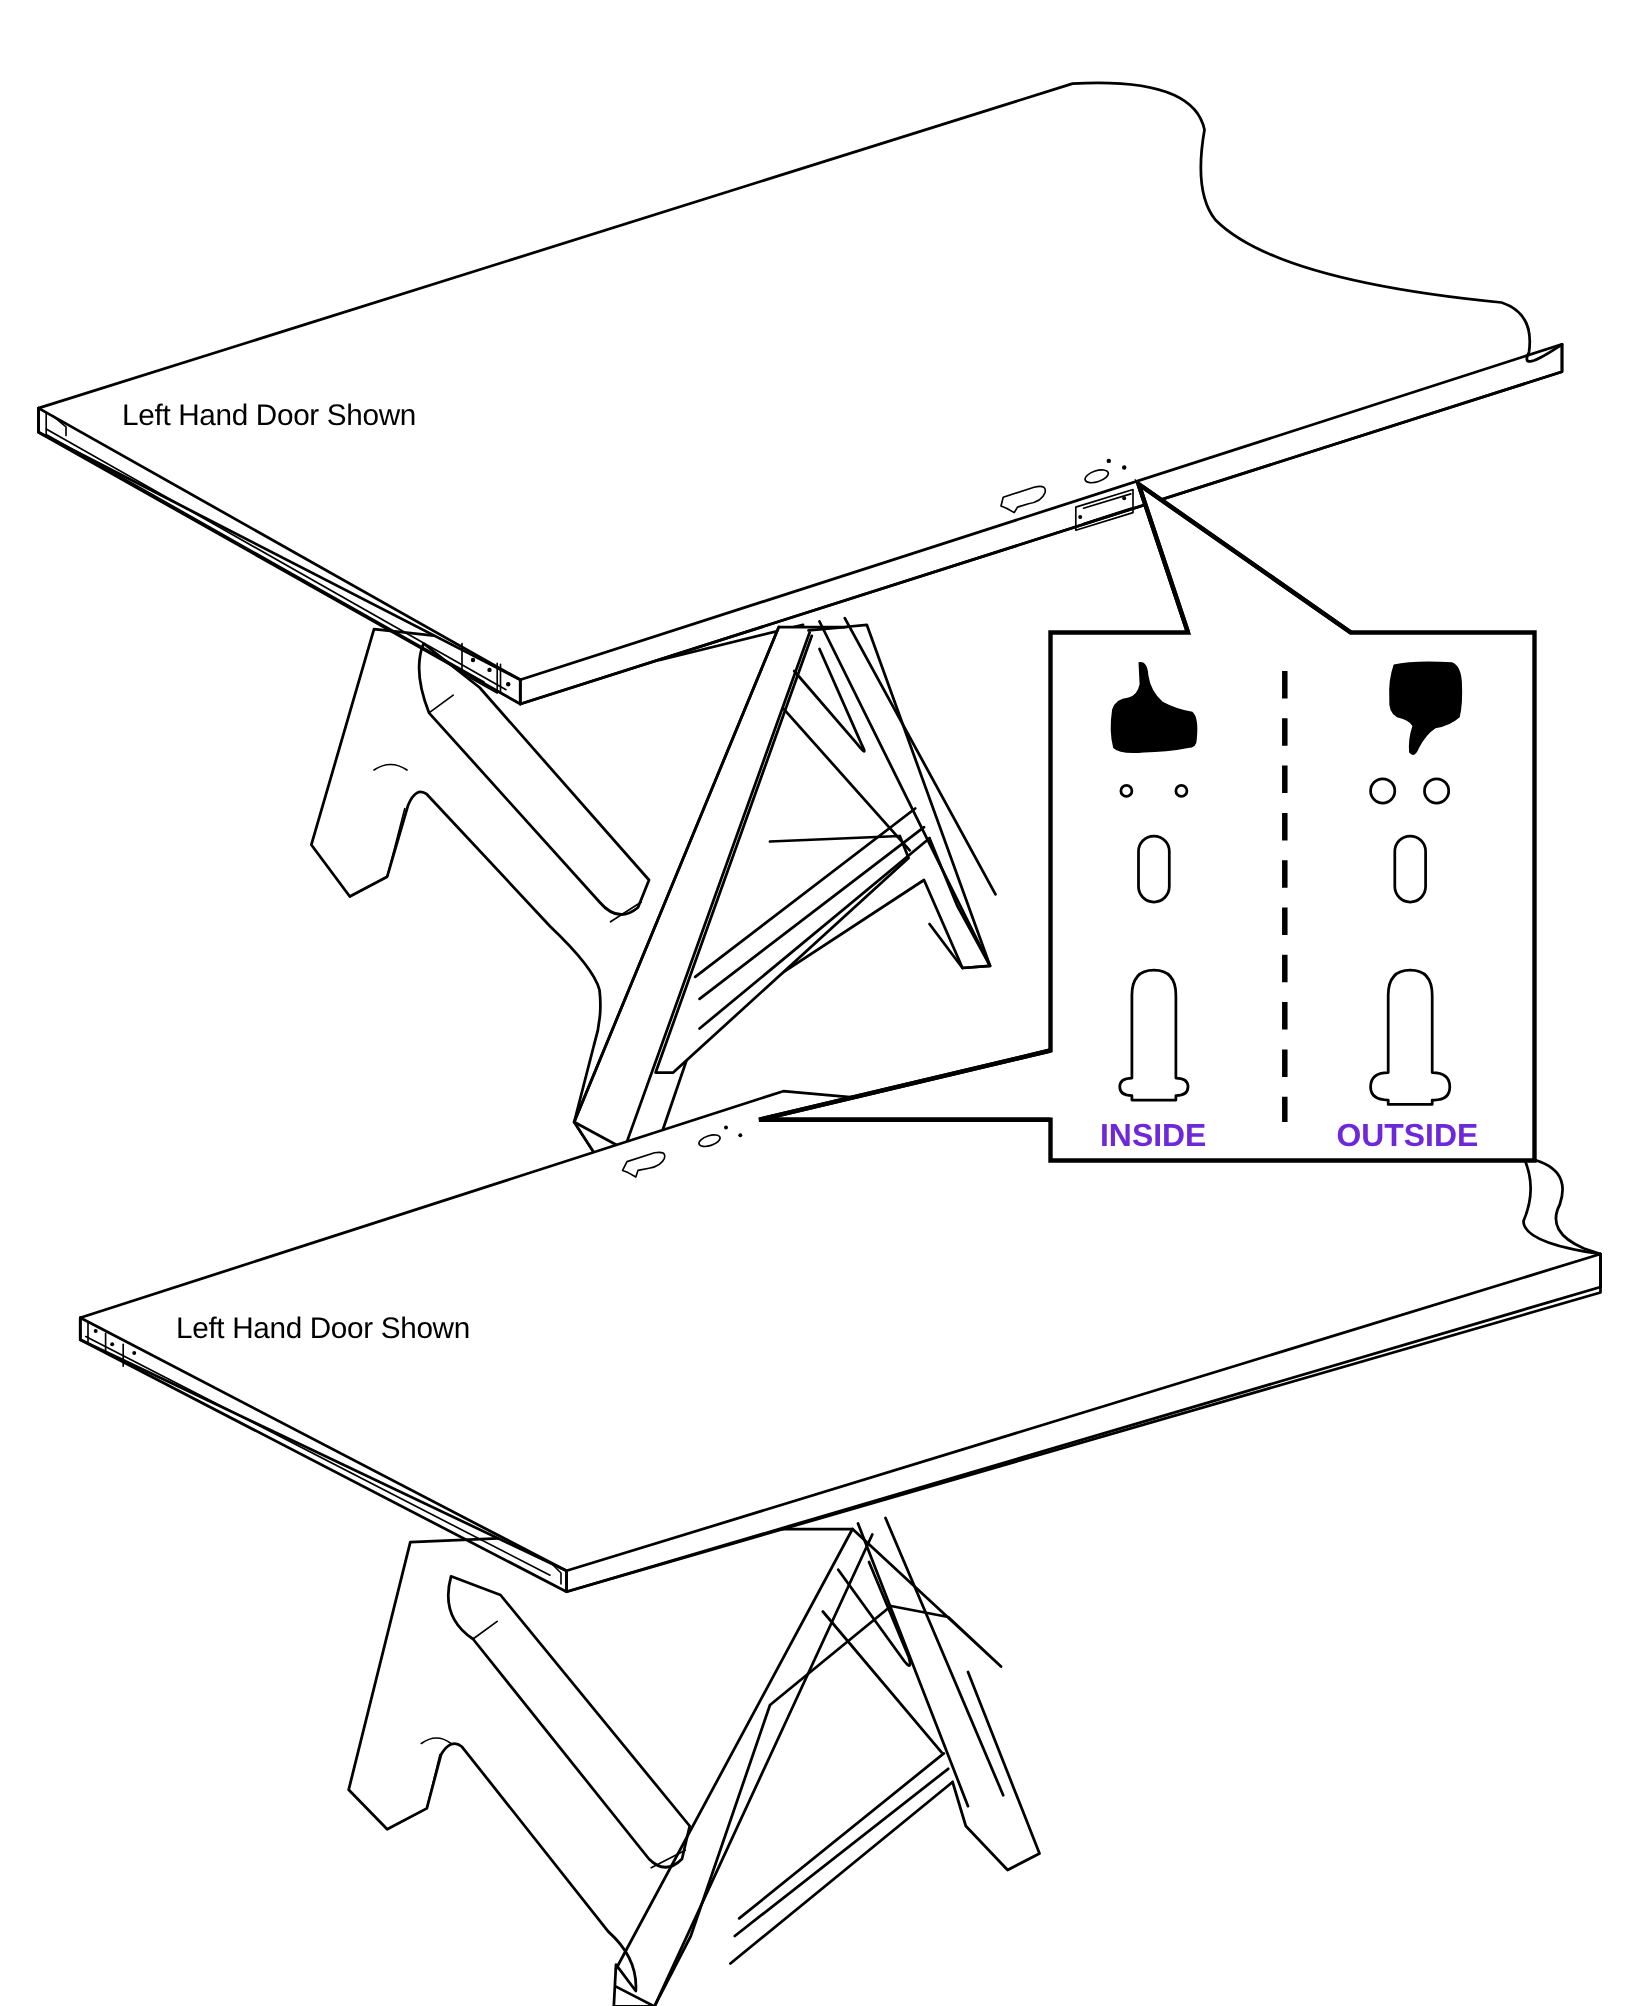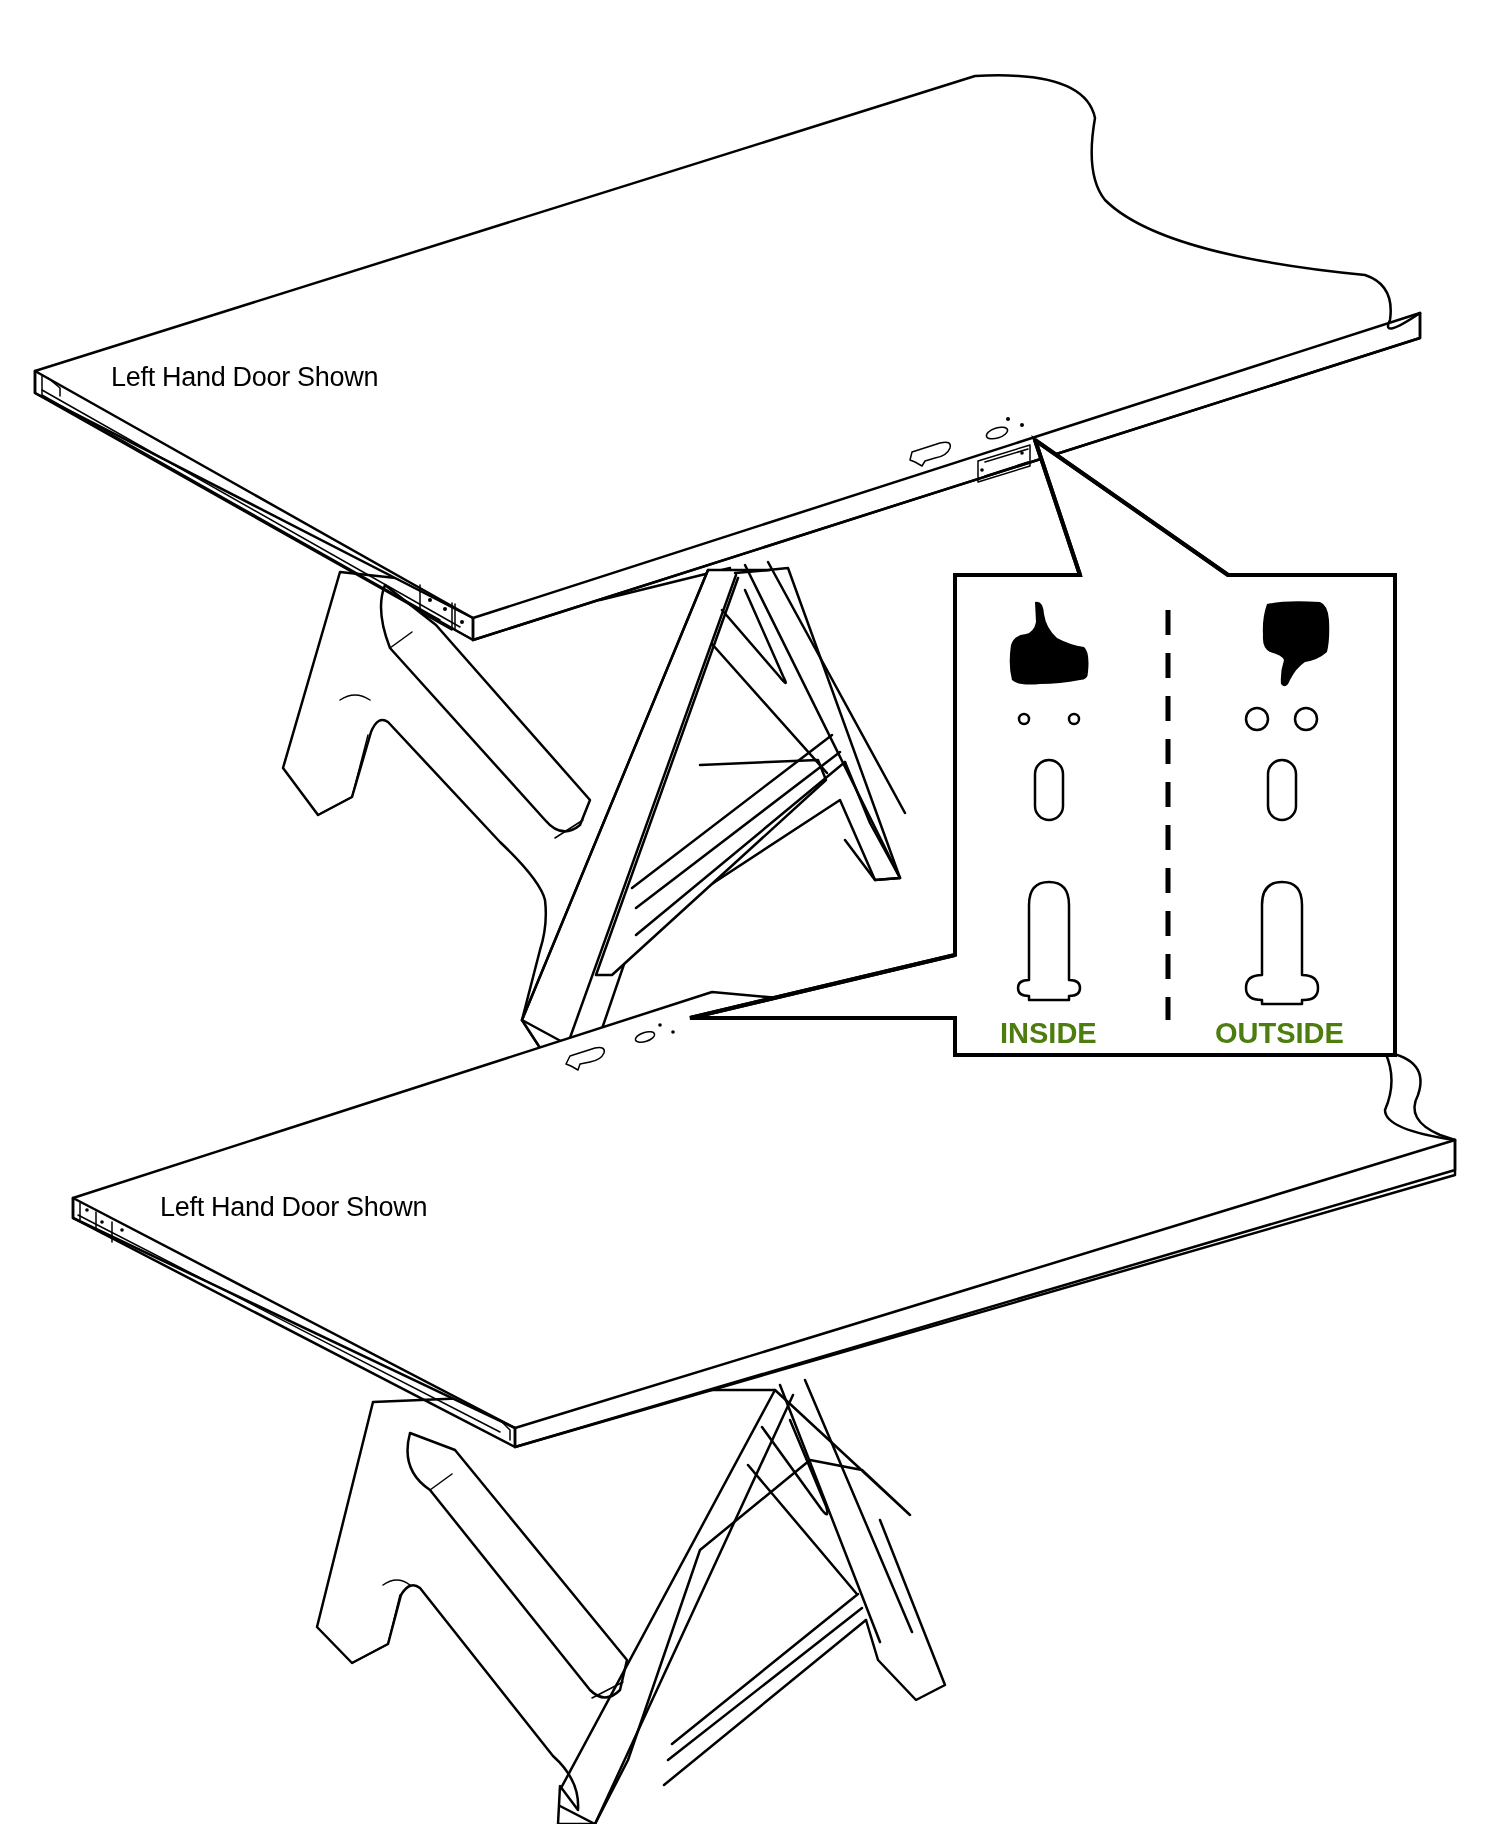--- a/index.html
+++ b/index.html
@@ -1,19 +1,19 @@
 <!DOCTYPE html>
 <html><head>
 <meta charset="utf-8">
 <style>
   html, body { margin: 0; padding: 0; background: #ffffff; }
   body { width: 1492px; height: 1824px; position: relative; overflow: hidden; font-family: "Liberation Sans", sans-serif; }
   #stage { position: absolute; left: 0; top: 0; width: 1492px; height: 1824px; }
   .label { position: absolute; font-family: "Liberation Sans", sans-serif; font-size: 27px; color: #000; white-space: nowrap; letter-spacing: -0.3px; }
-  .callout-label { position: absolute; font-family: "Liberation Sans", sans-serif; font-weight: bold; font-size: 29px; color: #4d7c0f; white-space: nowrap; }
+  .callout-label { position: absolute; font-family: "Liberation Sans", sans-serif; font-weight: bold; font-size: 29px; color: #6d28d9; white-space: nowrap; }
   svg .thin { stroke: #000; stroke-width: 1.5; fill: none; stroke-linejoin: round; stroke-linecap: round; }
   svg .med { stroke: #000; stroke-width: 2.5; fill: none; stroke-linejoin: round; stroke-linecap: round; }
   svg .thick { stroke: #000; stroke-width: 4; fill: none; stroke-linejoin: miter; }
   svg .white { fill: #fff; }
 </style>
 </head>
 <body>
 
 <div id="stage">
 <svg width="1492" height="1824" viewBox="0 0 1492 1824" xmlns="http://www.w3.org/2000/svg">

